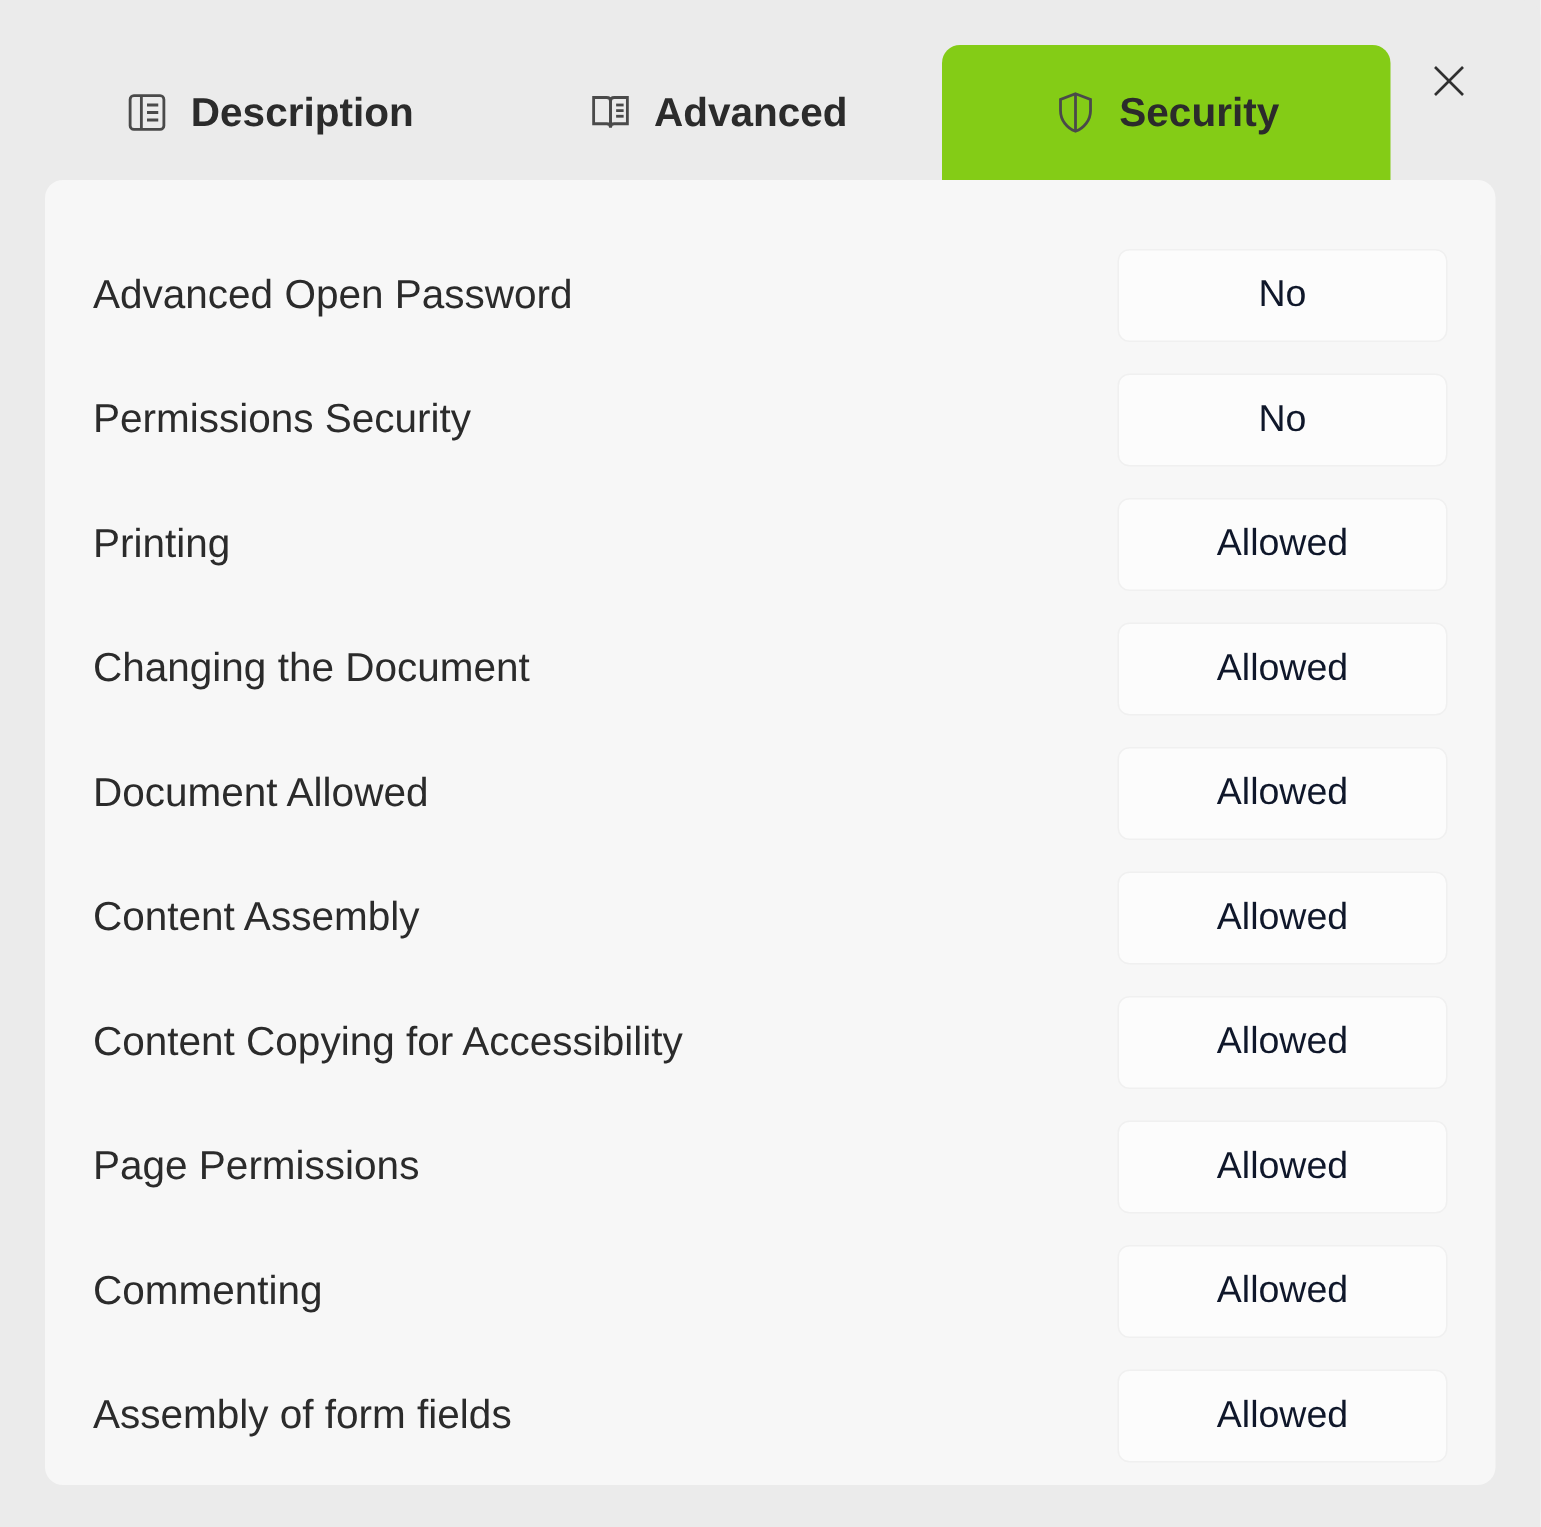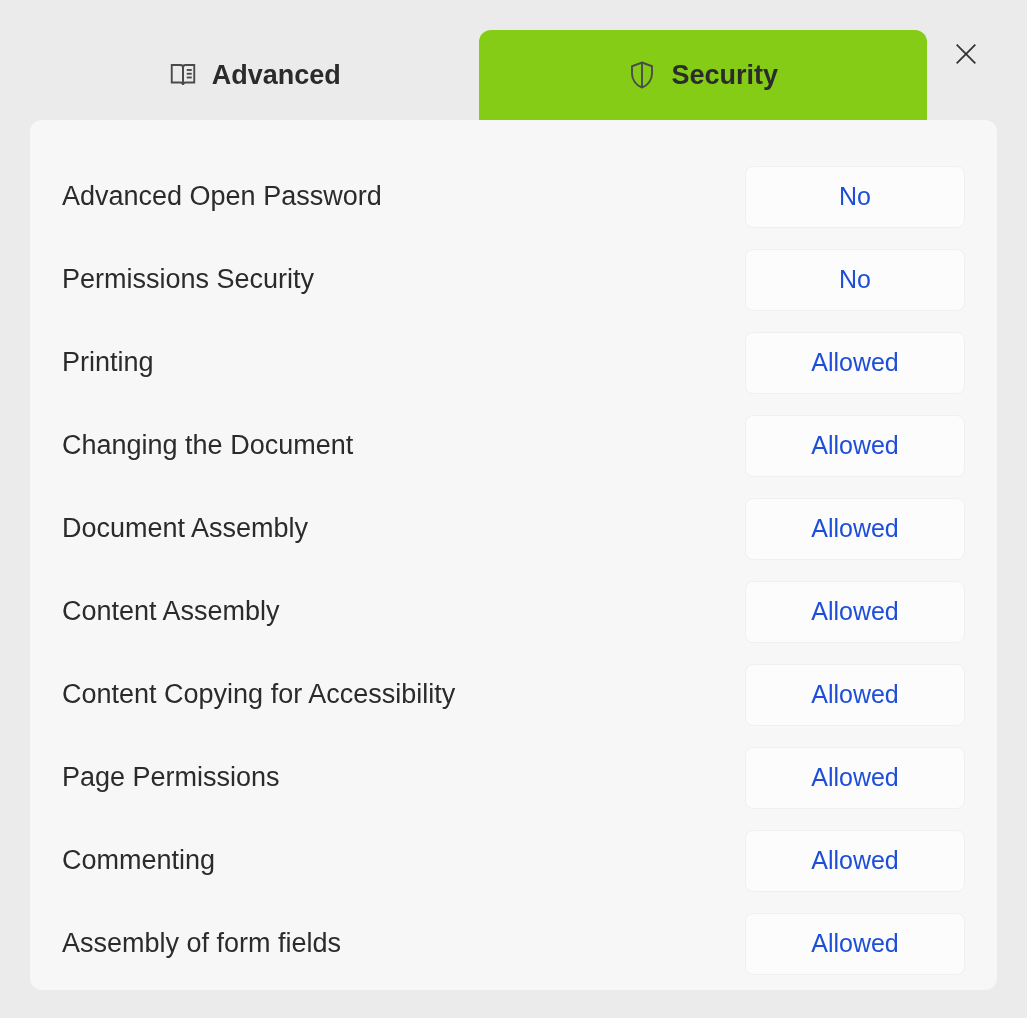--- a/index.html
+++ b/index.html
@@ -97,37 +97,49 @@
     .setting-value {
       width: 220px;
       height: 62px;
       background: #fcfcfc;
       border: 1px solid #f0f0f0;
       border-radius: 8px;
       display: flex;
       align-items: center;
       justify-content: center;
       font-size: 25px;
-      color: #1d4ed8;
+      color: #0f172a;
     }
   </style>
 </head>
 <body>
 
 <div class="window">
   <div class="close-btn">
     <span>
       <svg viewBox="0 0 24 24">
           <line x1="4" y1="4" x2="20" y2="20"></line>
           <line x1="20" y1="4" x2="4" y2="20"></line>
         </svg>
     </span>
   </div>
 
   <div class="tabs">
+    <div class="tab">
+      <span class="tab-icon">
+        <svg viewBox="0 0 24 24">
+          <rect x="3" y="3" width="18" height="18" rx="2"></rect>
+          <line x1="9" y1="3" x2="9" y2="21"></line>
+          <line x1="12" y1="8" x2="18" y2="8"></line>
+          <line x1="12" y1="12" x2="18" y2="12"></line>
+          <line x1="12" y1="16" x2="18" y2="16"></line>
+        </svg>
+      </span>
+      <span>Description</span>
+    </div>
     <div class="tab">
       <span class="tab-icon">
         <svg viewBox="0 0 24 24">
           <path d="M3 4 L10 4 Q12 4 12 6 L12 20 Q12 18 10 18 L3 18 Z"></path>
           <path d="M21 4 L14 4 Q12 4 12 6 L12 20 Q12 18 14 18 L21 18 Z"></path>
           <line x1="15" y1="8" x2="19" y2="8"></line>
           <line x1="15" y1="11" x2="19" y2="11"></line>
           <line x1="15" y1="14" x2="19" y2="14"></line>
         </svg>
       </span>
@@ -155,21 +167,21 @@
     </div>
     <div class="setting-row">
       <span class="setting-label">Printing</span>
       <div class="setting-value">Allowed</div>
     </div>
     <div class="setting-row">
       <span class="setting-label">Changing the Document</span>
       <div class="setting-value">Allowed</div>
     </div>
     <div class="setting-row">
-      <span class="setting-label">Document Assembly</span>
+      <span class="setting-label">Document Allowed</span>
       <div class="setting-value">Allowed</div>
     </div>
     <div class="setting-row">
       <span class="setting-label">Content Assembly</span>
       <div class="setting-value">Allowed</div>
     </div>
     <div class="setting-row">
       <span class="setting-label">Content Copying for Accessibility</span>
       <div class="setting-value">Allowed</div>
     </div>

